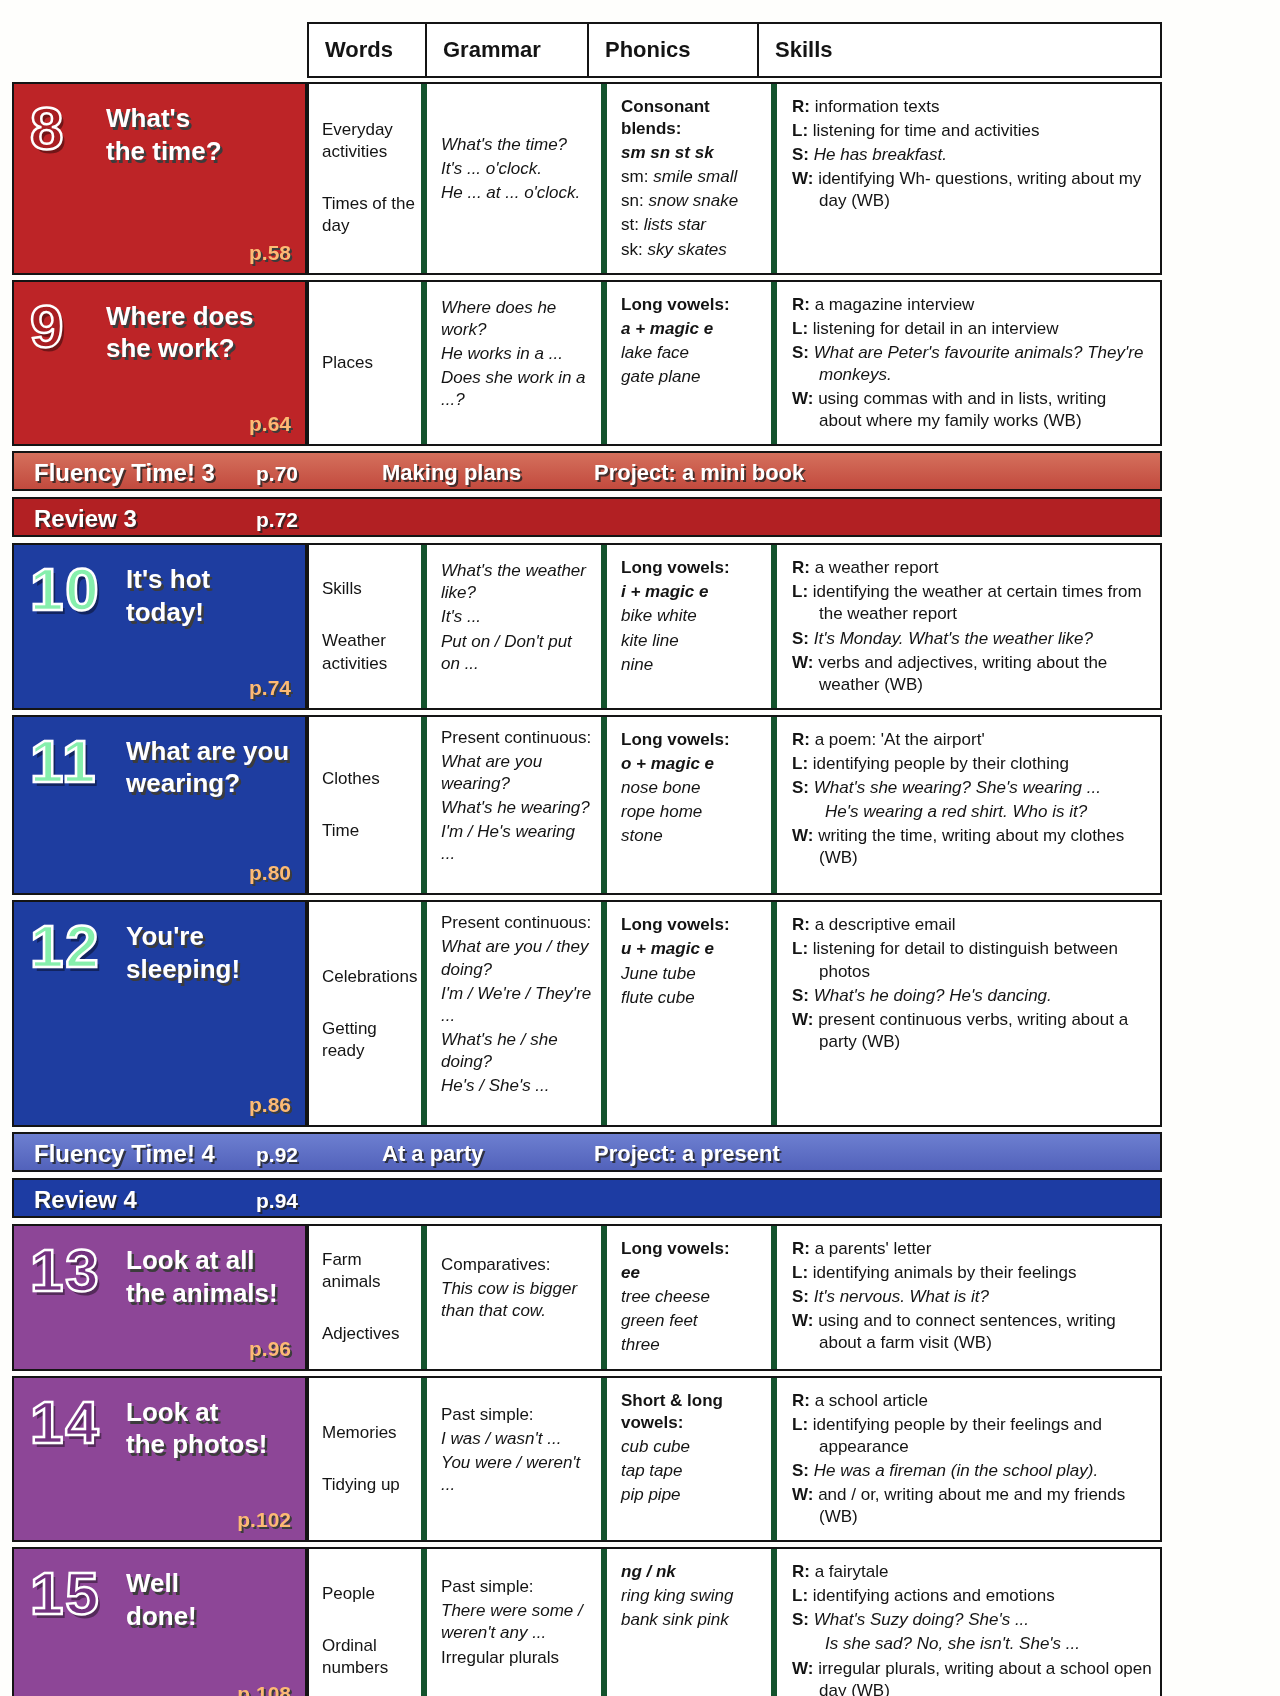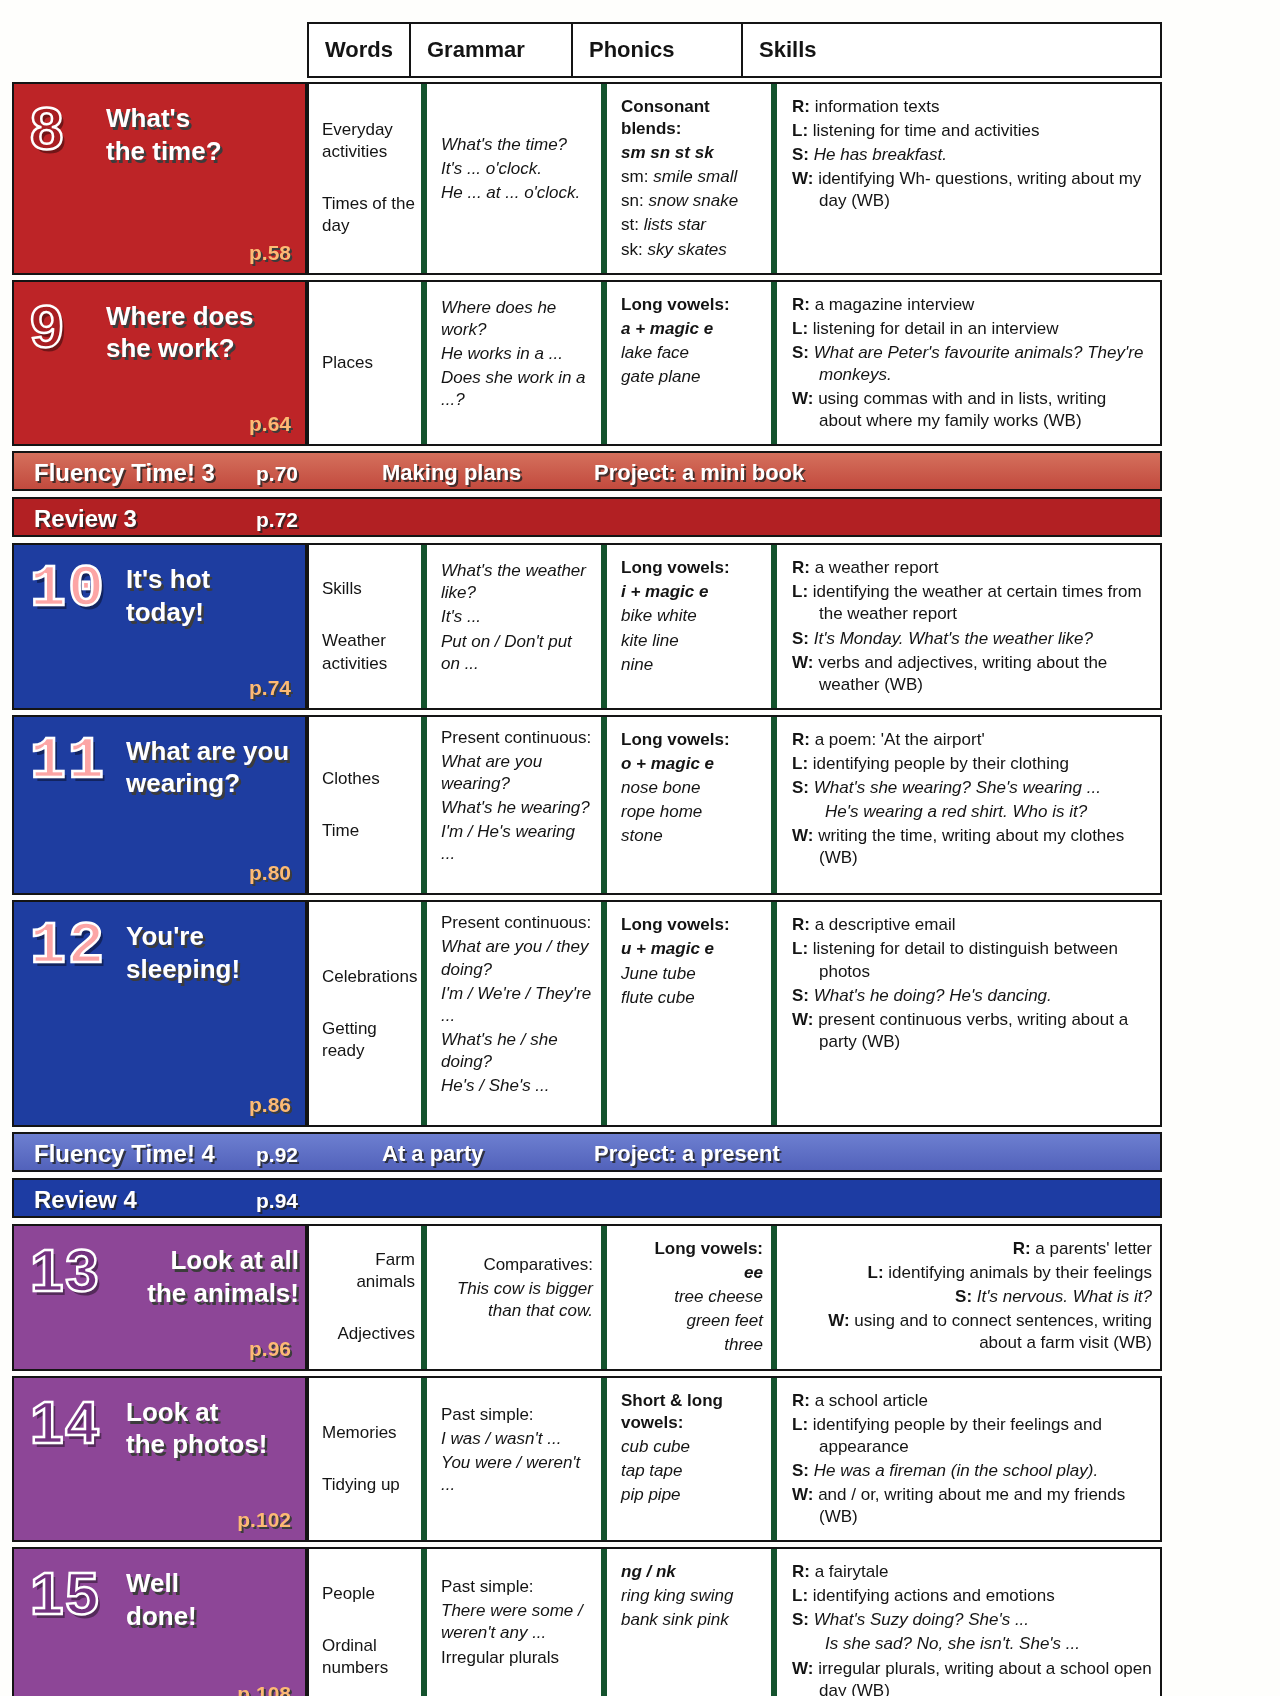--- a/index.html
+++ b/index.html
@@ -4,21 +4,21 @@
 <style>
   html,body{margin:0;padding:0;background:#ffffff;}
   body{width:1280px;height:1696px;font-family:"Liberation Sans",sans-serif;color:#141414;-webkit-font-smoothing:antialiased;}
   .page{position:relative;width:1280px;height:1696px;overflow:hidden;background:#fefefc;}
   #toc{position:absolute;left:12px;top:22px;width:1150px;}
 
   
   .thead{display:flex;margin-left:295px;width:855px;box-sizing:border-box;border:2px solid #141414;background:#fff;margin-bottom:4px;}
   .th{box-sizing:border-box;padding:13px 0 13px 16px;font-size:22px;font-weight:bold;border-right:2px solid #141414;}
   .th:last-child{border-right:none;}
-  .th.c0{width:102px;}.th.c1{width:162px;}.th.c2{width:170px;}.th.c3{flex:1;}
+  .th.c0{width:118px;}.th.c1{width:162px;}.th.c2{width:170px;}.th.c3{flex:1;}
 
   
   .urow{display:flex;width:1150px;margin-bottom:5px;align-items:stretch;}
   .tab{position:relative;width:295px;box-sizing:border-box;border:2px solid #141414;flex:none;}
   .tablepart{display:flex;width:855px;box-sizing:border-box;border:2px solid #141414;background:#fff;flex:none;}
   .cell{box-sizing:border-box;border-right:6px solid #14532d;font-size:17px;line-height:1.3;}
   .cell:last-child{border-right:none;}
   .cell.words{width:118px;display:flex;flex-direction:column;justify-content:center;padding:10px 6px 10px 13px;}
   .cell.grammar{width:180px;display:flex;flex-direction:column;justify-content:center;padding:10px 8px 26px 14px;}
   .cell.phonics{width:170px;padding:12px 8px 10px 14px;}
@@ -31,28 +31,28 @@
   .s-b{font-weight:bold;}
   .s-bi{font-weight:bold;font-style:italic;}
   .ppre{font-weight:normal;}
   .skill{padding-left:27px;text-indent:-27px;margin-bottom:2px;}
   .skill.ind{text-indent:0;padding-left:33px;}
   .spre{font-weight:bold;}
 
   
   .u8 ,.u9 {min-height:128px;}
   .u10{min-height:146px;} .u11{min-height:133px;} .u12{min-height:149px;}
-  .u13{min-height:130px;text-align:right;} .u14{min-height:128px;} .u15{min-height:145px;}
+  .u13{min-height:130px;} .u14{min-height:128px;} .u15{min-height:145px;}
   .red    .tab{background:#bd2427;}
   .blue   .tab{background:#1e3da0;}
   .purple .tab{background:#8d4697;}
   .unum{position:absolute;left:16px;top:10px;font-size:60px;font-weight:800;letter-spacing:2px;
         -webkit-text-stroke:2.5px #ffffff;text-shadow:3px 4px 0 rgba(0,0,0,0.4);}
   .red    .unum{color:#a81e22;}
-  .blue   .unum{color:#fca5a5;font-family:Liberation Mono, monospace;}
+  .blue   .unum{color:#86efac;}
   .purple .unum{color:#73317f;}
   .utitle{margin:18px 6px 0 0;color:#ffffff;font-weight:800;font-size:26px;line-height:1.25;
           text-shadow:2.5px 2.5px 0 #3c3c3c;}
   .red .utitle{margin-left:92px;}
   .blue .utitle,.purple .utitle{margin-left:112px;}
   .upage{position:absolute;right:14px;bottom:8px;color:#fdba74;font-weight:800;font-size:21px;
          text-shadow:2px 2px 0 #3c3c3c;}
 
   
   .banner{position:relative;width:1150px;height:40px;line-height:40px;box-sizing:border-box;

